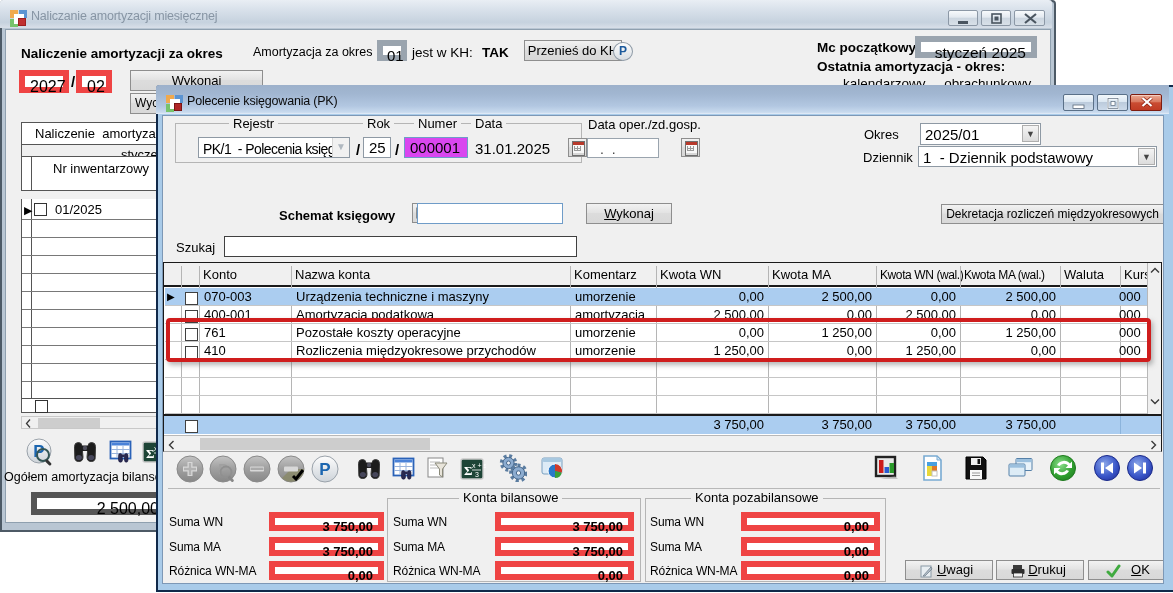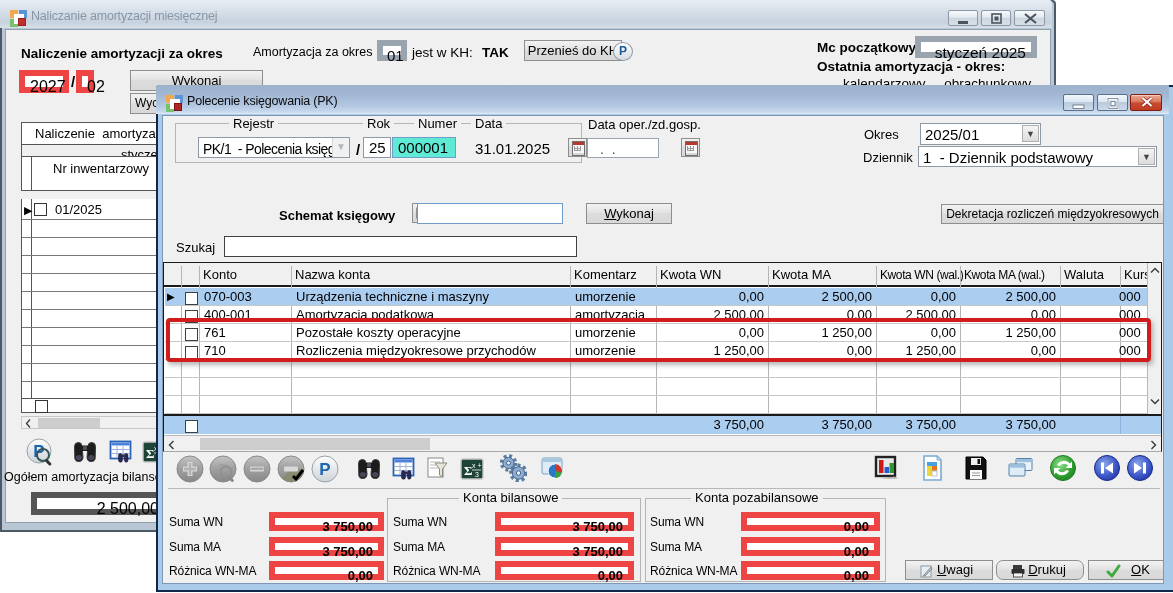--- a/index.html
+++ b/index.html
@@ -123,21 +123,21 @@
     <div class="abs b" style="left:482px;top:45px;font-size:13.5px;">TAK</div>
     <div class="btn" style="left:508px;top:40px;width:98px;height:21px;font-size:13px;line-height:19px;">Przenieś do KH</div>
     <div class="abs" style="left:613px;top:42px;width:20px;height:19px;border:1px solid #8e9aa6;border-radius:50%;background:linear-gradient(180deg,#fdfdfd,#d8dde2);color:#1c5a9c;font-weight:bold;font-size:12px;text-align:center;line-height:17px;">P</div>
     <div class="abs b" style="left:817px;top:40px;font-size:13.5px;">Mc początkowy</div>
     <div class="input" style="left:915px;top:36px;width:122px;height:22px;font-size:15.5px;text-align:right;padding:2px 5px 0 0;border-color:#9aa4ae;">styczeń 2025</div>
     <div class="abs b" style="left:817px;top:59px;font-size:13.5px;">Ostatnia amortyzacja - okres:</div>
     <div class="abs" style="left:843px;top:76px;font-size:13.5px;">kalendarzowy&nbsp;&nbsp;&nbsp;&nbsp;&nbsp;obrachunkowy</div>
 
     <div class="input" style="left:19px;top:70px;width:50px;height:23px;font-size:16px;padding:2px 0 0 5px;">2027</div>
     <div class="abs b" style="left:71px;top:73px;font-size:15px;">/</div>
-    <div class="input" style="left:76px;top:70px;width:18px;height:23px;font-size:16px;padding:2px 0 4px 5px;">02</div>
+    <div class="input" style="left:76px;top:70px;width:36px;height:23px;font-size:16px;padding:2px 0 4px 5px;">02</div>
     <div class="btn" style="left:114px;top:70px;width:133px;height:21px;font-size:13px;line-height:19px;">Wykonaj</div>
     <div class="btn" style="left:114px;top:93px;width:90px;height:21px;font-size:12px;line-height:19px;text-align:left;padding-left:4px;">Wycofaj</div>
 
     <div class="abs" style="left:21px;top:122px;width:150px;height:22px;background:#fff;border:1px solid #555;border-bottom:none;">
       <div class="abs" style="left:13px;top:3px;font-size:13px;">Naliczenie&nbsp;&nbsp;amortyzacja</div>
     </div>
     <div class="abs" style="left:21px;top:144px;width:150px;height:20px;background:#efefef;border:1px solid #555;border-bottom:none;">
       <div class="abs" style="left:99px;top:2px;font-size:13px;">styczeń</div>
     </div>
     <div class="abs" style="left:21px;top:156px;width:150px;height:35px;background:#fff;border:1px solid #555;">
@@ -231,21 +231,21 @@
     <div class="gblab" style="left:200px;top:1px;">Rok</div>
     <div class="gblab" style="left:251px;top:1px;">Numer</div>
     <div class="gblab" style="left:308px;top:1px;">Data</div>
     <div class="abs" style="left:35px;top:21px;width:152px;height:21px;background:#fff;border:1px solid #8e99a4;overflow:hidden;">
       <div class="abs" style="left:4px;top:3px;font-size:14px;letter-spacing:-0.55px;white-space:nowrap;">PK/1&nbsp;&nbsp;- Polecenia księgow</div>
       <div class="abs" style="right:0;top:0;width:17px;height:19px;background:#f1f1f1;border-left:1px solid #d5d5d5;color:#b0b8c0;font-size:10px;text-align:center;line-height:17px;">▼</div>
     </div>
     <div class="abs b" style="left:193px;top:25px;font-size:15px;">/</div>
     <div class="abs" style="left:200px;top:21px;width:28px;height:21px;background:#fff;border:1px solid #8e99a4;font-size:15px;padding:1px 0 0 5px;">25</div>
     <div class="abs b" style="left:232px;top:25px;font-size:15px;">/</div>
-    <div class="abs" style="left:229px;top:21px;width:64px;height:21px;background:#5eead4;border:1px solid #6f9cc8;font-size:15px;padding:1px 0 0 5px;">000001</div>
+    <div class="abs" style="left:241px;top:21px;width:64px;height:21px;background:#d946ef;border:1px solid #6f9cc8;font-size:15px;padding:1px 0 0 5px;">000001</div>
     <div class="abs" style="left:312px;top:24px;font-size:15px;">31.01.2025</div>
     <div class="btn calb" style="left:389px;top:22px;width:19px;height:19px;"></div>
     <div class="abs" style="left:425px;top:1px;">Data oper./zd.gosp.</div>
     <div class="abs" style="left:424px;top:22px;width:72px;height:20px;background:#fff;border:1px solid #9aa4ae;font-size:14px;color:#444;padding:2px 0 0 12px;">.&nbsp;&nbsp;.</div>
     <div class="btn calb" style="left:502px;top:22px;width:19px;height:19px;"></div>
     <div class="abs" style="left:701px;top:11px;">Okres</div>
     <div class="abs" style="left:757px;top:7px;width:121px;height:22px;background:#fff;border:1px solid #8e99a4;">
       <div class="abs" style="left:4px;top:2px;font-size:15px;">2025/01</div>
       <div class="abs" style="right:1px;top:1px;width:17px;height:17px;background:linear-gradient(180deg,#f4f4f4,#dcdcdc);border:1px solid #aeaeae;color:#444;font-size:9px;text-align:center;line-height:16px;">▼</div>
     </div>
@@ -324,21 +324,21 @@
 
       <div class="abs rt" style="left:40px;top:61px;">761</div>
       <div class="abs rt" style="left:132px;top:61px;">Pozostałe koszty operacyjne</div>
       <div class="abs rt" style="left:411px;top:61px;">umorzenie</div>
       <div class="abs rt nc" style="left:493px;top:61px;width:107px;">0,00</div>
       <div class="abs rt nc" style="left:605px;top:61px;width:103px;">1 250,00</div>
       <div class="abs rt nc" style="left:713px;top:61px;width:79px;">0,00</div>
       <div class="abs rt nc" style="left:797px;top:61px;width:95px;">1 250,00</div>
       <div class="abs rt" style="left:955px;top:61px;">000</div>
 
-      <div class="abs rt" style="left:40px;top:79px;">710</div>
+      <div class="abs rt" style="left:40px;top:79px;">410</div>
       <div class="abs rt" style="left:132px;top:79px;">Rozliczenia międzyokresowe przychodów</div>
       <div class="abs rt" style="left:411px;top:79px;">umorzenie</div>
       <div class="abs rt nc" style="left:493px;top:79px;width:107px;">1 250,00</div>
       <div class="abs rt nc" style="left:605px;top:79px;width:103px;">0,00</div>
       <div class="abs rt nc" style="left:713px;top:79px;width:79px;">1 250,00</div>
       <div class="abs rt nc" style="left:797px;top:79px;width:95px;">0,00</div>
       <div class="abs rt" style="left:955px;top:79px;">000</div>
 
       <div class="abs" style="left:0;top:151px;width:997px;height:2px;background:#1a1a1a;"></div>
       <div class="abs" style="left:0;top:153px;width:997px;height:18px;background:#abcdf0;"></div>
@@ -495,21 +495,21 @@
     <div class="input b" style="left:578px;top:396px;width:139px;height:19px;text-align:right;padding:1px 5px 0 0;">0,00</div>
     <div class="input b" style="left:578px;top:421px;width:139px;height:19px;text-align:right;padding:1px 5px 0 0;">0,00</div>
     <div class="input b" style="left:578px;top:445px;width:139px;height:19px;text-align:right;padding:1px 5px 0 0;">0,00</div>
 
     <div class="btn" style="left:726px;top:444px;width:88px;height:20px;font-size:13px;line-height:18px;">
       <svg class="abs" style="left:14px;top:3px;" width="14" height="14">
           <rect x="1" y="2" width="10" height="11" fill="#e8eef2" stroke="#8a9aa6"></rect>
           <path d="M3 12 L11 3 L12 5 L5 12 Z" fill="#b0bcc6" stroke="#6a7a86" stroke-width="0.7"></path>
         </svg>
       <span style="margin-left:12px;"><u>U</u>wagi</span></div>
-    <div class="btn" style="left:817px;top:444px;width:88px;height:20px;font-size:13px;line-height:18px;border-radius:7px;">
+    <div class="btn" style="left:817px;top:444px;width:88px;height:20px;font-size:13px;line-height:18px;">
       <svg class="abs" style="left:14px;top:3px;" width="15" height="14">
           <rect x="2" y="1" width="9" height="4" fill="#3a3a3a"></rect>
           <rect x="0.5" y="5" width="13" height="5" rx="1" fill="#2e2e2e"></rect>
           <rect x="2.5" y="9" width="9" height="4" fill="#f2f2f2" stroke="#2e2e2e" stroke-width="0.8"></rect>
         </svg>
       <span style="margin-left:14px;"><u>D</u>rukuj</span></div>
     <div class="btn" style="left:909px;top:444px;width:89px;height:20px;font-size:13px;line-height:18px;">
       <svg class="abs" style="left:17px;top:3px;" width="15" height="14">
           <path d="M2 8 L6 12 L13 2" fill="none" stroke="#3faa3f" stroke-width="3" stroke-linecap="round" stroke-linejoin="round"></path>
         </svg>

